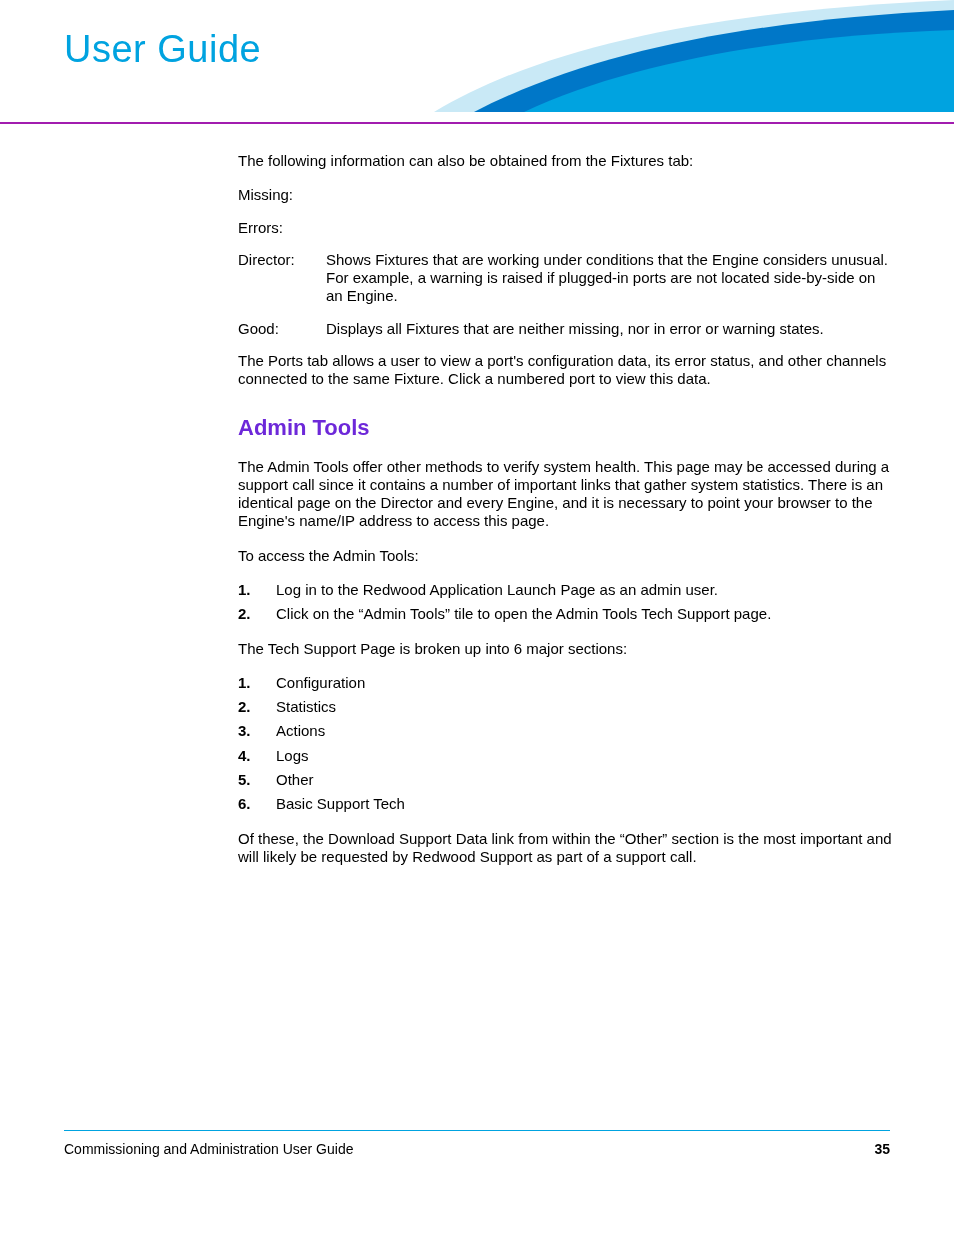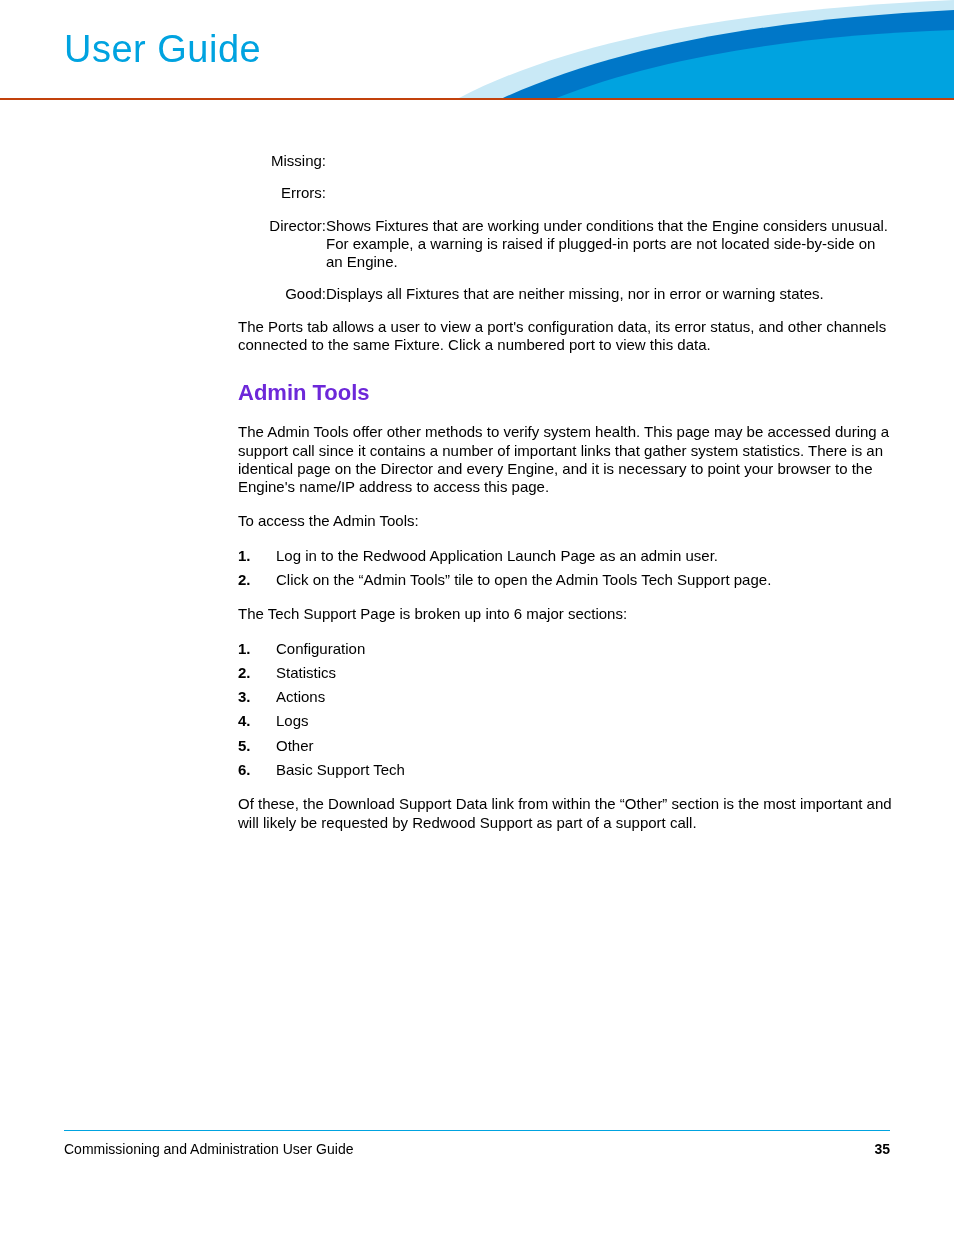--- a/index.html
+++ b/index.html
@@ -6,22 +6,22 @@
   body {
     font-family: Arial, Helvetica, sans-serif;
     width: 954px;
     height: 1235px;
     background: #fff;
     position: relative;
     color: #000;
   }
   .header {
     position: relative;
-    height: 100px;
-    border-bottom: 2px solid #c2410c;
+    height: 124px;
+    border-bottom: 2px solid #a21caf;
     overflow: hidden;
   }
   .title {
     position: absolute;
     left: 64px;
     top: 28px;
     font-size: 38px;
     font-weight: 300;
     color: #00A3E0;
     letter-spacing: 0.5px;
@@ -37,21 +37,21 @@
     position: absolute;
     left: 238px;
     top: 152px;
     width: 656px;
     font-size: 15px;
     line-height: 1.22;
     color: #000;
   }
   .para { margin-bottom: 16px; }
   .def-row { display: flex; margin-bottom: 14px; }
-  .def-label { width: 88px; flex-shrink: 0; text-align: right; }
+  .def-label { width: 88px; flex-shrink: 0; }
   .def-desc { flex: 1; }
   .section-h {
     font-size: 22px;
     font-weight: bold;
     margin-top: 26px;
     margin-bottom: 16px;
     color: #6d28d9;
   }
   .ol { margin-bottom: 16px; }
   .ol-row { display: flex; margin-bottom: 6px; }
@@ -78,20 +78,21 @@
   <div class="title">User Guide</div>
   <svg class="swoosh" viewBox="0 0 520 112" preserveAspectRatio="none">
     <path d="M0 112 C 120 40, 300 10, 520 0 L520 112 Z" fill="#C9E9F6"></path>
     <path d="M40 112 C 160 50, 320 20, 520 10 L520 112 Z" fill="#0077C8"></path>
     <path d="M90 112 C 200 60, 360 35, 520 30 L520 112 Z" fill="#00A3E0"></path>
   </svg>
 </div>
 
 <div class="content">
 
+  <div class="para">The following information can also be obtained from the Fixtures tab:</div>
 
   <div>
     <div class="def-row">
       <div class="def-label">Missing:</div>
     </div>
     <div class="def-row">
       <div class="def-label">Errors:</div>
     </div>
     <div class="def-row">
       <div class="def-label">Director:</div>

